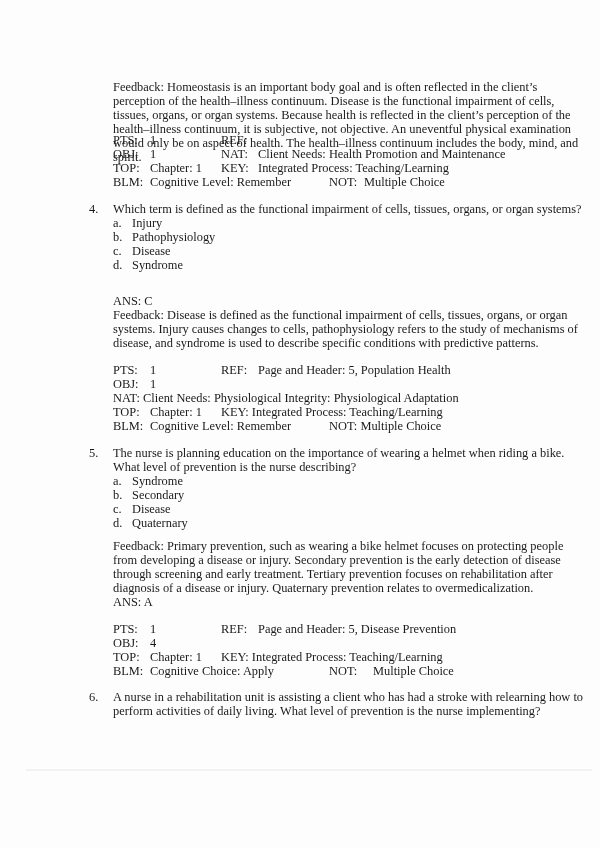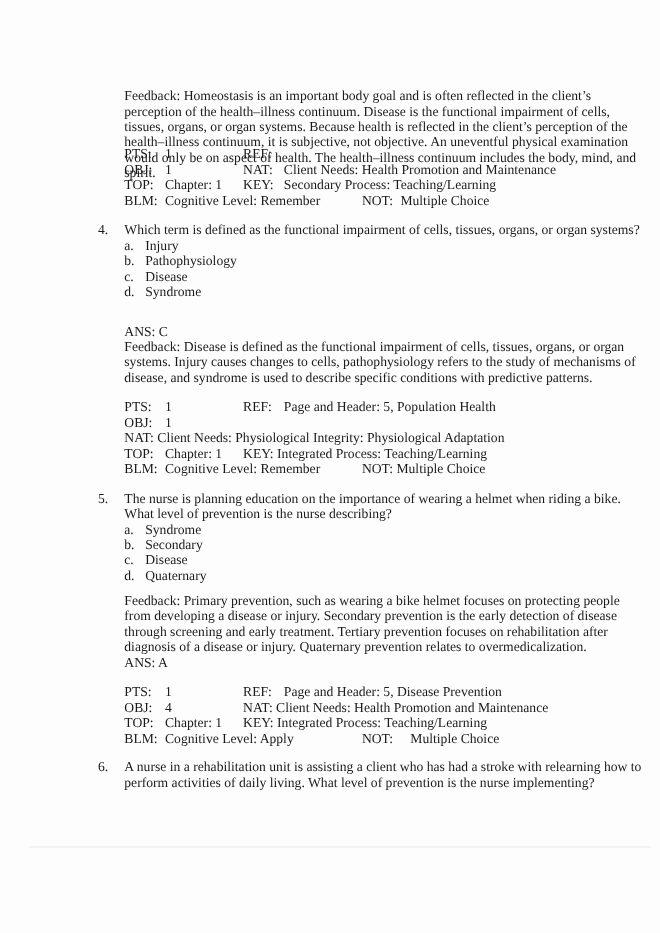--- a/index.html
+++ b/index.html
@@ -103,21 +103,21 @@
     <div class="meta-row">
       <span style="left:0">OBJ:</span>
       <span style="left:37px">1</span>
       <span style="left:108px">NAT:</span>
       <span style="left:145px">Client Needs: Health Promotion and Maintenance</span>
     </div>
     <div class="meta-row">
       <span style="left:0">TOP:</span>
       <span style="left:37px">Chapter: 1</span>
       <span style="left:108px">KEY:</span>
-      <span style="left:145px">Secondary Process: Teaching/Learning</span>
+      <span style="left:145px">Integrated Process: Teaching/Learning</span>
     </div>
     <div class="meta-row">
       <span style="left:0">BLM:</span>
       <span style="left:37px">Cognitive Level: Remember</span>
       <span style="left:216px">NOT:</span>
       <span style="left:251px">Multiple Choice</span>
     </div>
   </div>
 
   <div class="q" style="top:202px;">
@@ -201,30 +201,29 @@
   <div class="meta" style="top:622px;">
     <div class="meta-row">
       <span style="left:0">PTS:</span>
       <span style="left:37px">1</span>
       <span style="left:108px">REF:</span>
       <span style="left:145px">Page and Header: 5, Disease Prevention</span>
     </div>
     <div class="meta-row">
       <span style="left:0">OBJ:</span>
       <span style="left:37px">4</span>
-      <span style="left:108px">NAT: Client Needs: Health Promotion and Maintenance</span>
     </div>
     <div class="meta-row">
       <span style="left:0">TOP:</span>
       <span style="left:37px">Chapter: 1</span>
       <span style="left:108px">KEY: Integrated Process: Teaching/Learning</span>
     </div>
     <div class="meta-row">
       <span style="left:0">BLM:</span>
-      <span style="left:37px">Cognitive Level: Apply</span>
+      <span style="left:37px">Cognitive Choice: Apply</span>
       <span style="left:216px">NOT:</span>
       <span style="left:260px">Multiple Choice</span>
     </div>
   </div>
 
   <div class="q" style="top:690px;">
     <span class="q-num">6.</span>
     <div class="q-stem" style="width:490px;">A nurse in a rehabilitation unit is assisting a client who has had a stroke with relearning how to perform activities of daily living. What level of prevention is the nurse implementing?</div>
   </div>
 

